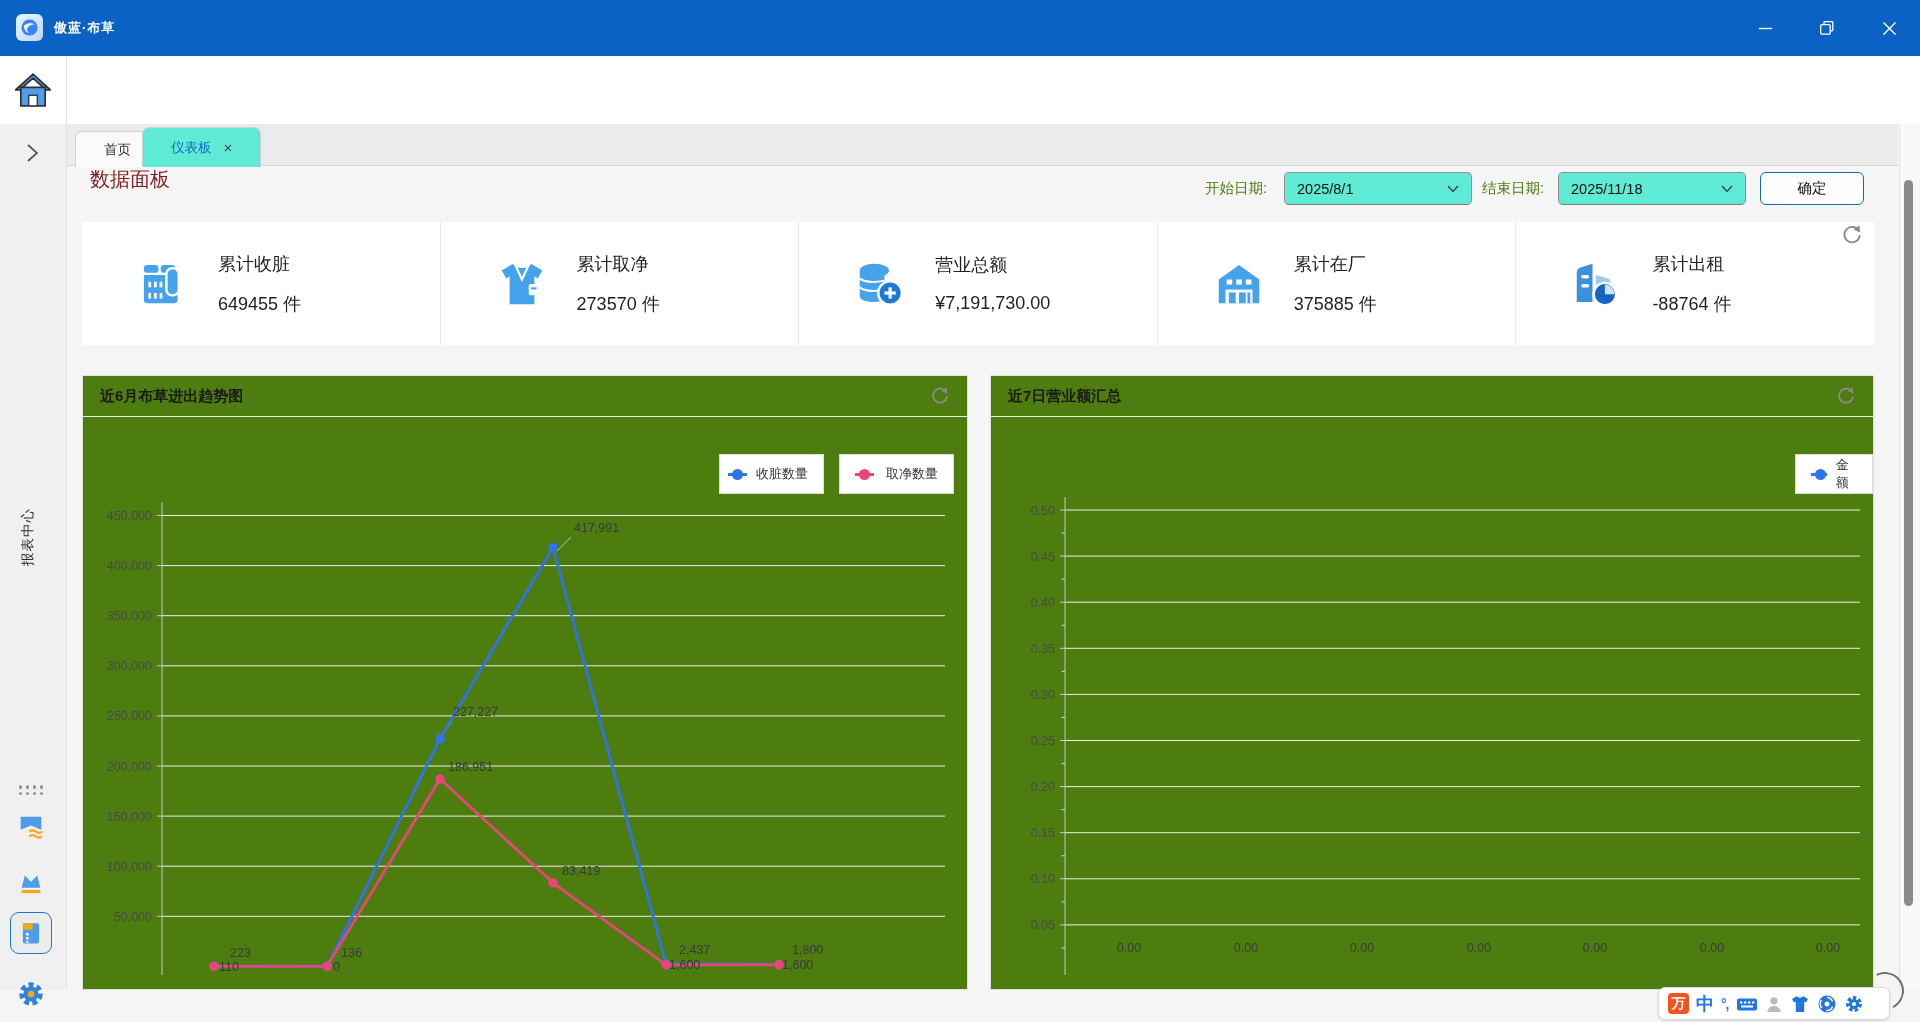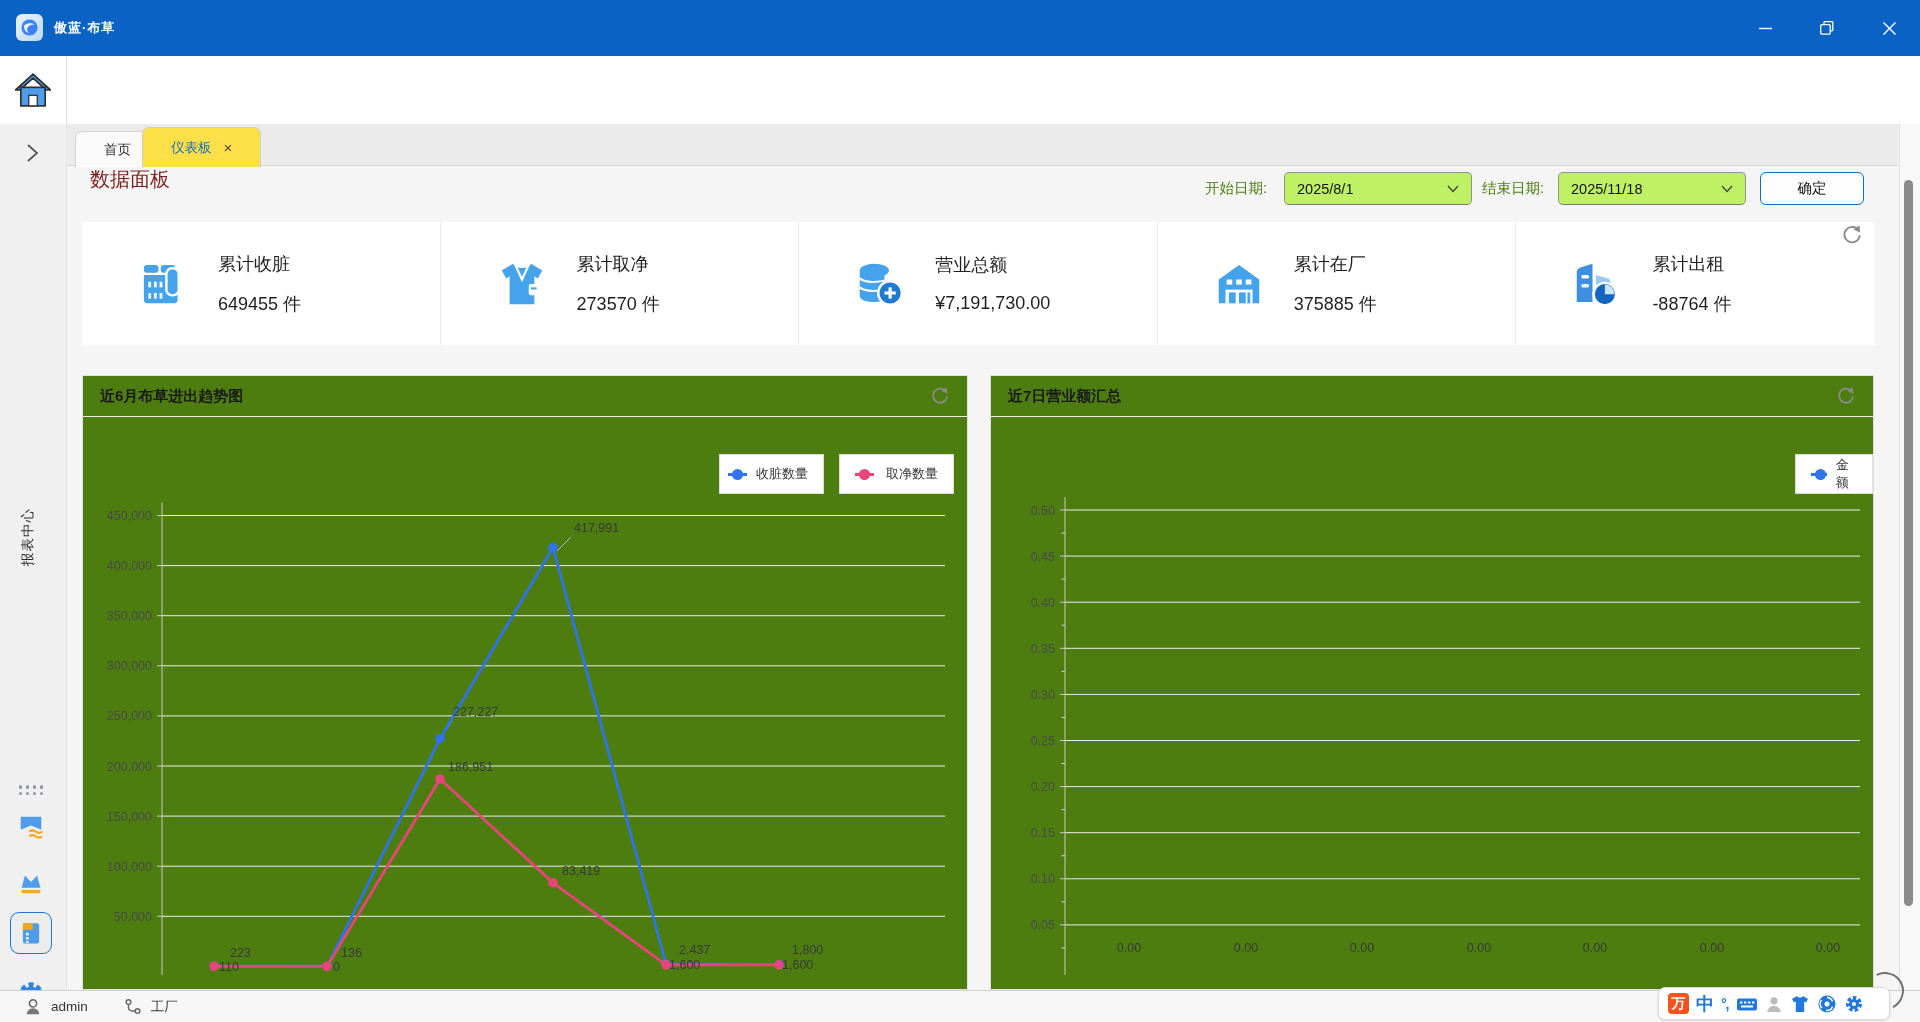--- a/index.html
+++ b/index.html
@@ -24,26 +24,26 @@
   .rail-item{position:absolute;left:9px;width:44px;height:36px;display:flex;align-items:center;justify-content:center;}
   .rail-selected{position:absolute;left:10px;top:788px;width:42px;height:42px;border:1.5px solid #1a78d6;border-radius:9px;
                  background:#ececec;display:flex;align-items:center;justify-content:center;box-sizing:border-box;}
   .dots-grid{display:grid;grid-template-columns:repeat(4,4px);grid-gap:3px;}
   .dots-grid i{width:3.2px;height:3.2px;border-radius:50%;background:#8f969c;}
   
   .tabstrip{position:absolute;left:67px;top:124px;width:1831px;height:42px;background:#ebebeb;border-bottom:1px solid #d7d7d7;box-sizing:border-box;}
   .tab{position:absolute;display:flex;align-items:center;border:1px solid #d2d2d2;border-bottom:none;
        border-radius:7px 7px 0 0;background:#fafafa;font-size:13.5px;color:#333;padding:0 28px;}
   .tab-home{left:8px;top:7px;height:35px;}
-  .tab-active{left:75px;top:3px;height:39px;background:#fde047;color:#1268c3;border-color:#cfcfcf;justify-content:center;}
+  .tab-active{left:75px;top:3px;height:39px;background:#5eead4;color:#1268c3;border-color:#cfcfcf;justify-content:center;}
   .tab-close{margin-left:12px;color:#444;font-size:15px;}
   
   .page-heading{position:absolute;left:90px;top:166px;font-size:20px;color:#7f1d1d;}
   .filter-label{position:absolute;top:179px;font-size:14.5px;color:#4d7c0f;}
-  .combo{position:absolute;top:172px;width:188px;height:33px;background:#bef264;border:1px solid #919191;border-bottom-color:#7a7a7a;
+  .combo{position:absolute;top:172px;width:188px;height:33px;background:#5eead4;border:1px solid #919191;border-bottom-color:#7a7a7a;
          border-radius:5px;box-sizing:border-box;display:flex;align-items:center;padding:0 12px;font-size:14.5px;color:#111;}
   .combo .cv{flex:1;}
   .confirm-btn{position:absolute;left:1760px;top:172px;width:104px;height:33px;background:#fefefe;border:1.6px solid #0f6cbd;
                border-radius:6px;box-sizing:border-box;display:flex;align-items:center;justify-content:center;font-size:14.5px;color:#111;}
   
   .cards-panel{position:absolute;left:82px;top:222px;width:1792px;height:123px;background:#fff;display:flex;}
   .card{flex:1;display:flex;align-items:center;padding-left:54px;box-sizing:border-box;border-left:1px solid #eaeaea;}
   .card:first-child{border-left:none;}
   .card-icon{width:54px;height:54px;margin-right:28px;flex:0 0 auto;}
   .card-title{font-size:18px;color:#1f1f1f;margin-bottom:16px;}
@@ -427,37 +427,20 @@
       <text x="1479" y="952" text-anchor="middle" class="dlabel">0.00</text>
       <text x="1595" y="952" text-anchor="middle" class="dlabel">0.00</text>
       <text x="1712" y="952" text-anchor="middle" class="dlabel">0.00</text>
       <text x="1828" y="952" text-anchor="middle" class="dlabel">0.00</text>
     </svg>
 
   <div class="vscroll">
     <div class="vthumb"></div>
   </div>
 
-  <footer class="statusbar">
-    <div class="sb-item">
-      <svg width="18" height="18" viewBox="0 0 20 20">
-        <circle cx="10" cy="6" r="4" fill="none" stroke="#666" stroke-width="1.7"></circle>
-        <path d="M3 18 A7 6.5 0 0 1 17 18 Z" fill="#777"></path>
-      </svg>
-      <span>admin</span>
-    </div>
-    <div class="sb-item" style="margin-left:36px;">
-      <svg width="18" height="18" viewBox="0 0 20 20">
-        <circle cx="5" cy="4.5" r="2.6" fill="none" stroke="#666" stroke-width="1.6"></circle>
-        <path d="M5 7 V10.5 Q5 14.5 11 14.5 H12.5" fill="none" stroke="#666" stroke-width="1.6"></path>
-        <circle cx="15" cy="14.5" r="2.6" fill="none" stroke="#666" stroke-width="1.6"></circle>
-      </svg>
-      <span>工厂</span>
-    </div>
-  </footer>
 
   <div class="ime-ring"></div>
   <div class="ime-bar">
     <span class="ime-brand">万</span>
     <span class="ime-zh">中</span>
     <span class="ime-punct">°,</span>
     <svg width="22" height="20" viewBox="0 0 22 20">
       <rect x="1" y="4.5" width="20" height="12" rx="2" fill="#2277dd"></rect>
       <rect x="4" y="7.5" width="2.4" height="2" fill="#fff"></rect>
         <rect x="8" y="7.5" width="2.4" height="2" fill="#fff"></rect>

